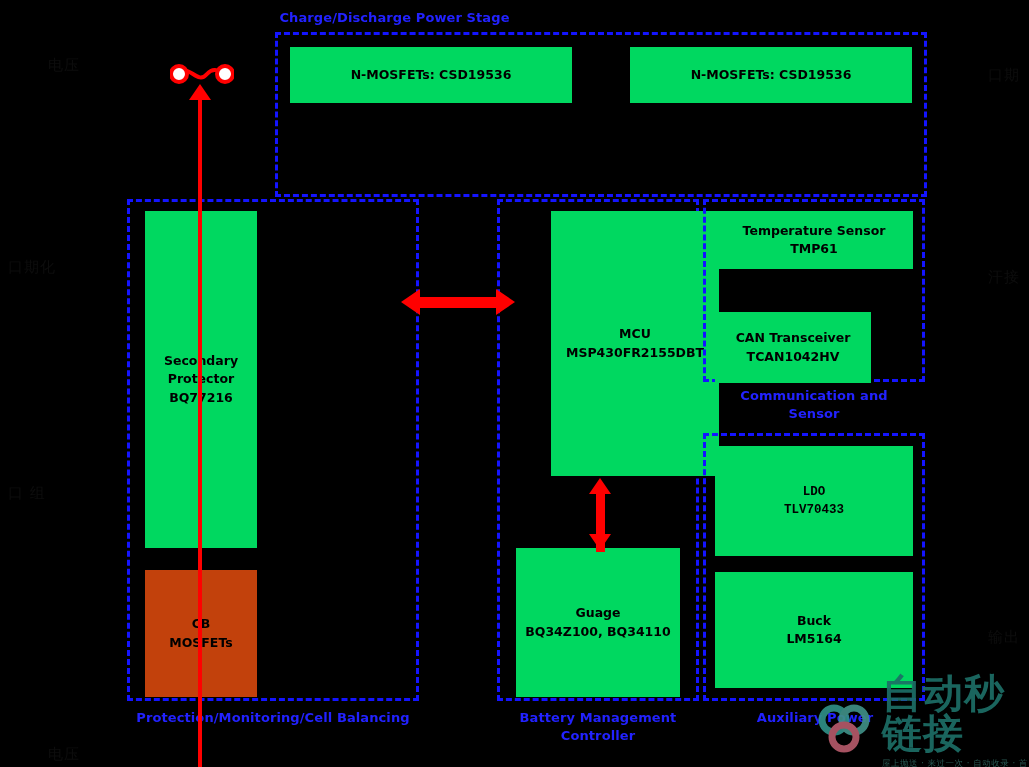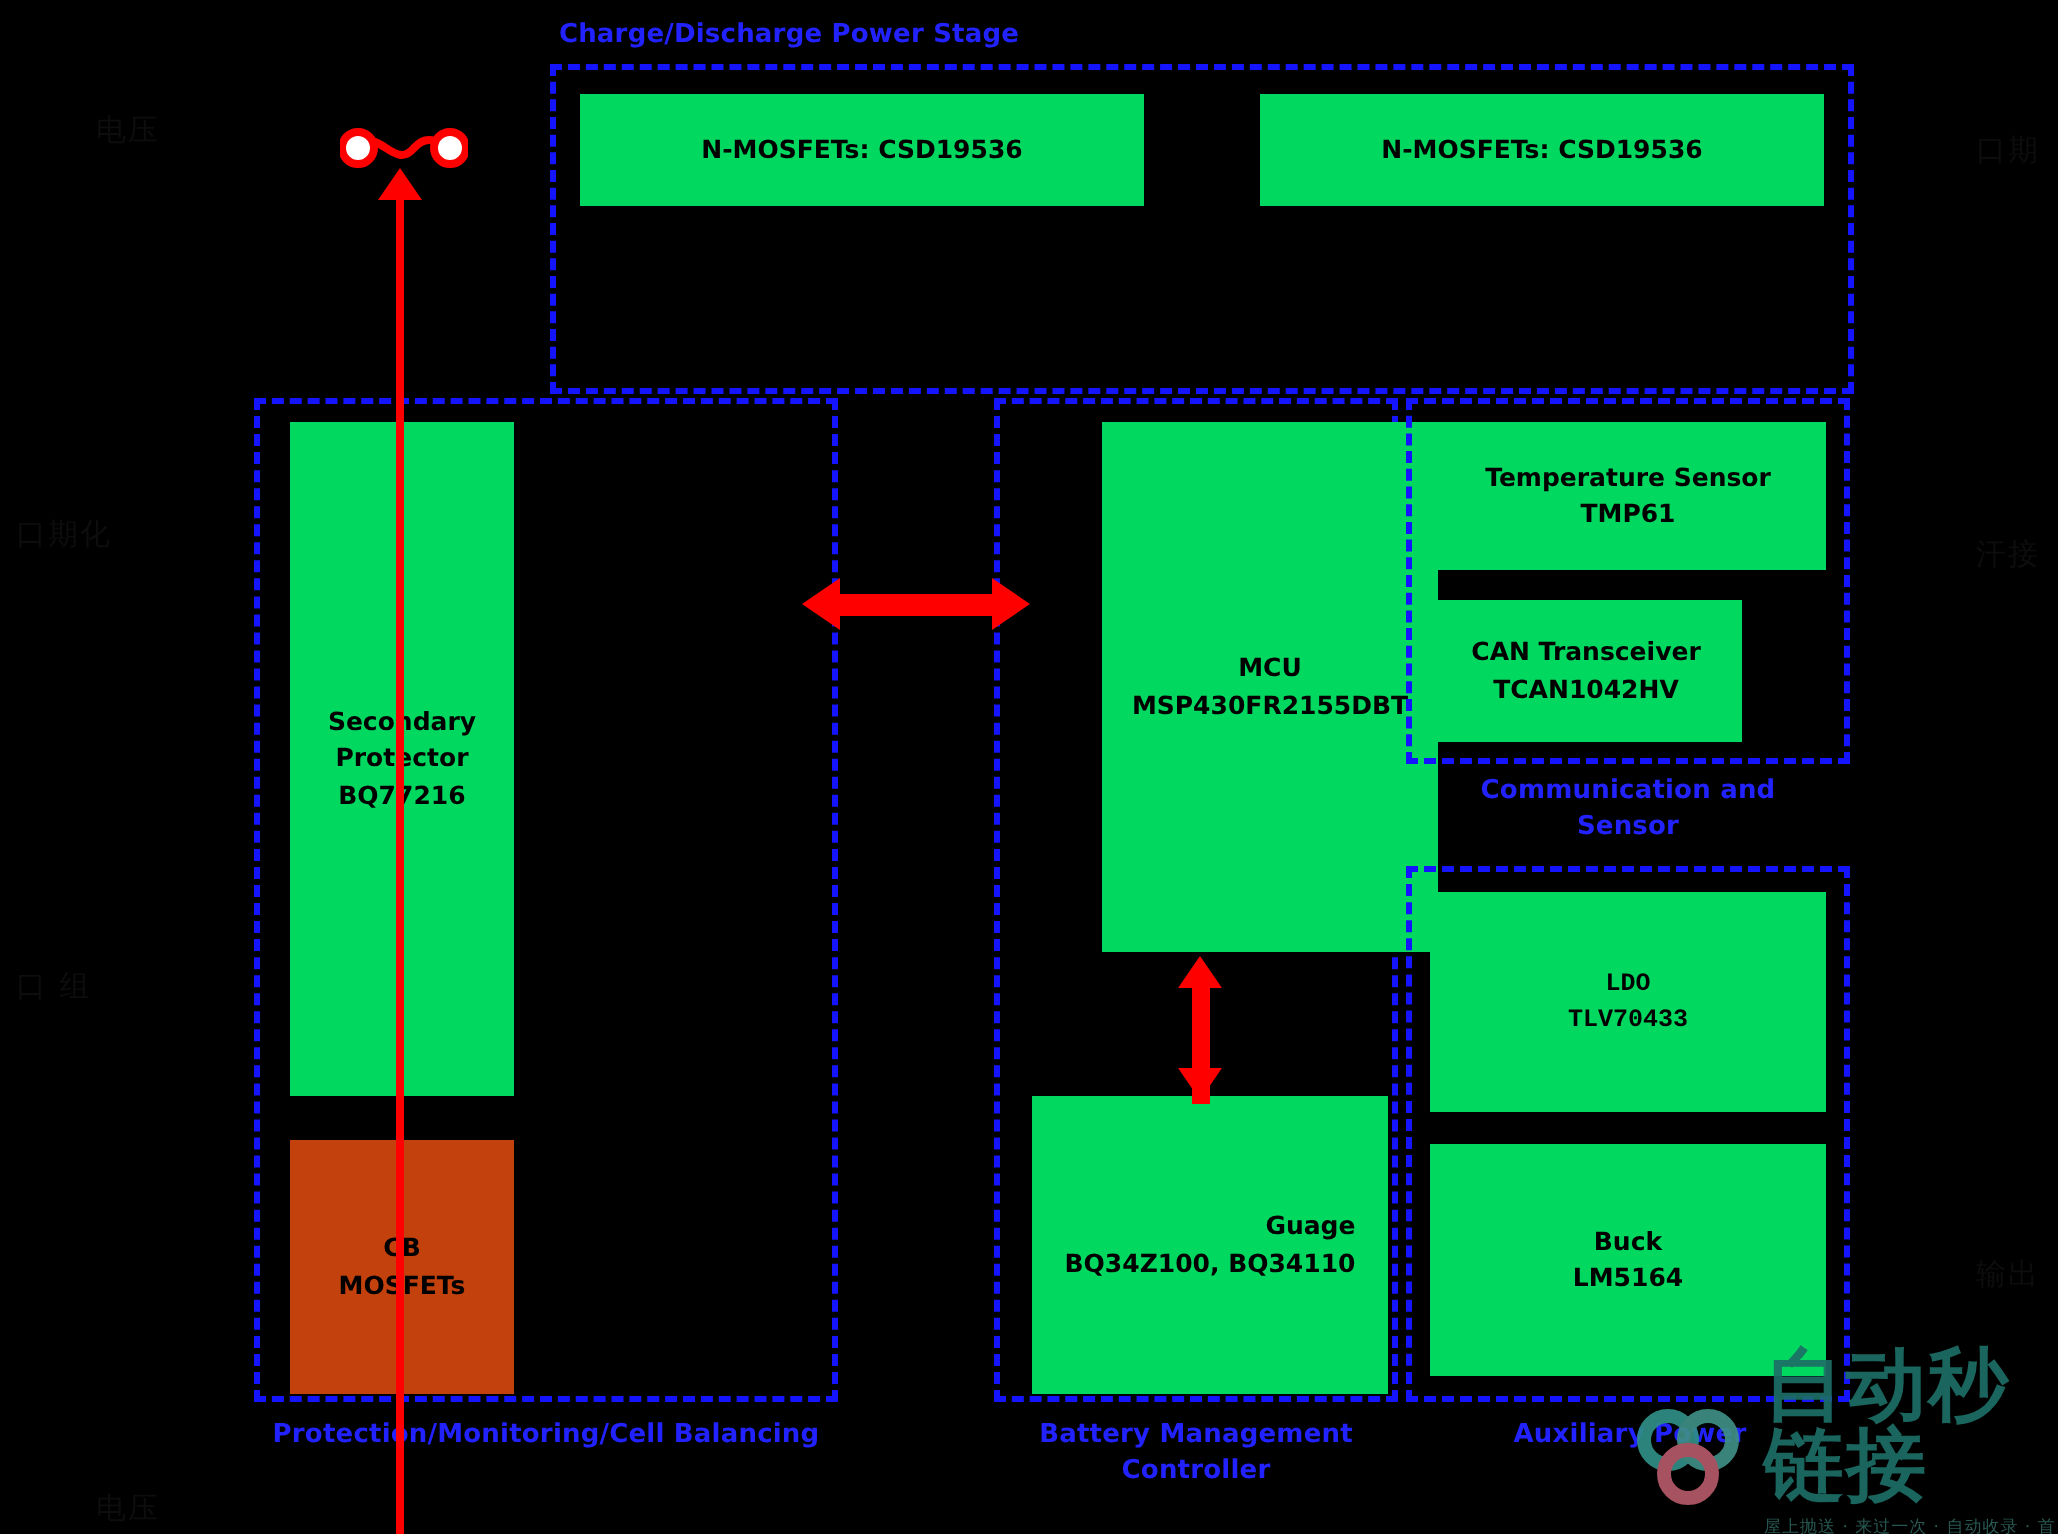--- a/index.html
+++ b/index.html
@@ -160,30 +160,30 @@
 Protector
 BQ77216</div>
   <div class="block white" style="left:145px;top:570px;width:112px;height:127px;">CB
 MOSFETs</div>
 
   <div class="group" style="left:497px;top:199px;width:202px;height:502px;"></div>
   <div class="group-label" style="left:488px;top:709px;width:220px;">Battery Management Controller</div>
 
   <div class="block" style="left:516px;top:211px;width:168px;height:265px;margin-left:35px;">MCU
 MSP430FR2155DBT</div>
-  <div class="block" style="left:516px;top:548px;width:178px;height:149px;text-align:right;">Guage
+  <div class="block" style="left:516px;top:548px;width:164px;height:149px;">Guage
 BQ34Z100, BQ34110</div>
 
   <div class="group" style="left:703px;top:199px;width:222px;height:183px;"></div>
   <div class="group-label" style="left:704px;top:387px;width:220px;">Communication and
 Sensor</div>
 
-  <div class="block" style="left:715px;top:211px;width:198px;height:74px;">Temperature Sensor
+  <div class="block" style="left:715px;top:211px;width:198px;height:58px;">Temperature Sensor
 TMP61</div>
-  <div class="block" style="left:715px;top:300px;width:156px;height:71px;">CAN Transceiver
+  <div class="block" style="left:715px;top:312px;width:156px;height:71px;">CAN Transceiver
 TCAN1042HV</div>
 
   <div class="group" style="left:703px;top:433px;width:222px;height:268px;"></div>
   <div class="group-label" style="left:735px;top:709px;width:160px;">Auxiliary Power</div>
 
   <div class="block" style="left:715px;top:446px;width:198px;height:110px;font-family:Liberation Mono, monospace;">LDO
 TLV70433</div>
   <div class="block" style="left:715px;top:572px;width:198px;height:116px;">Buck
 LM5164</div>
 

